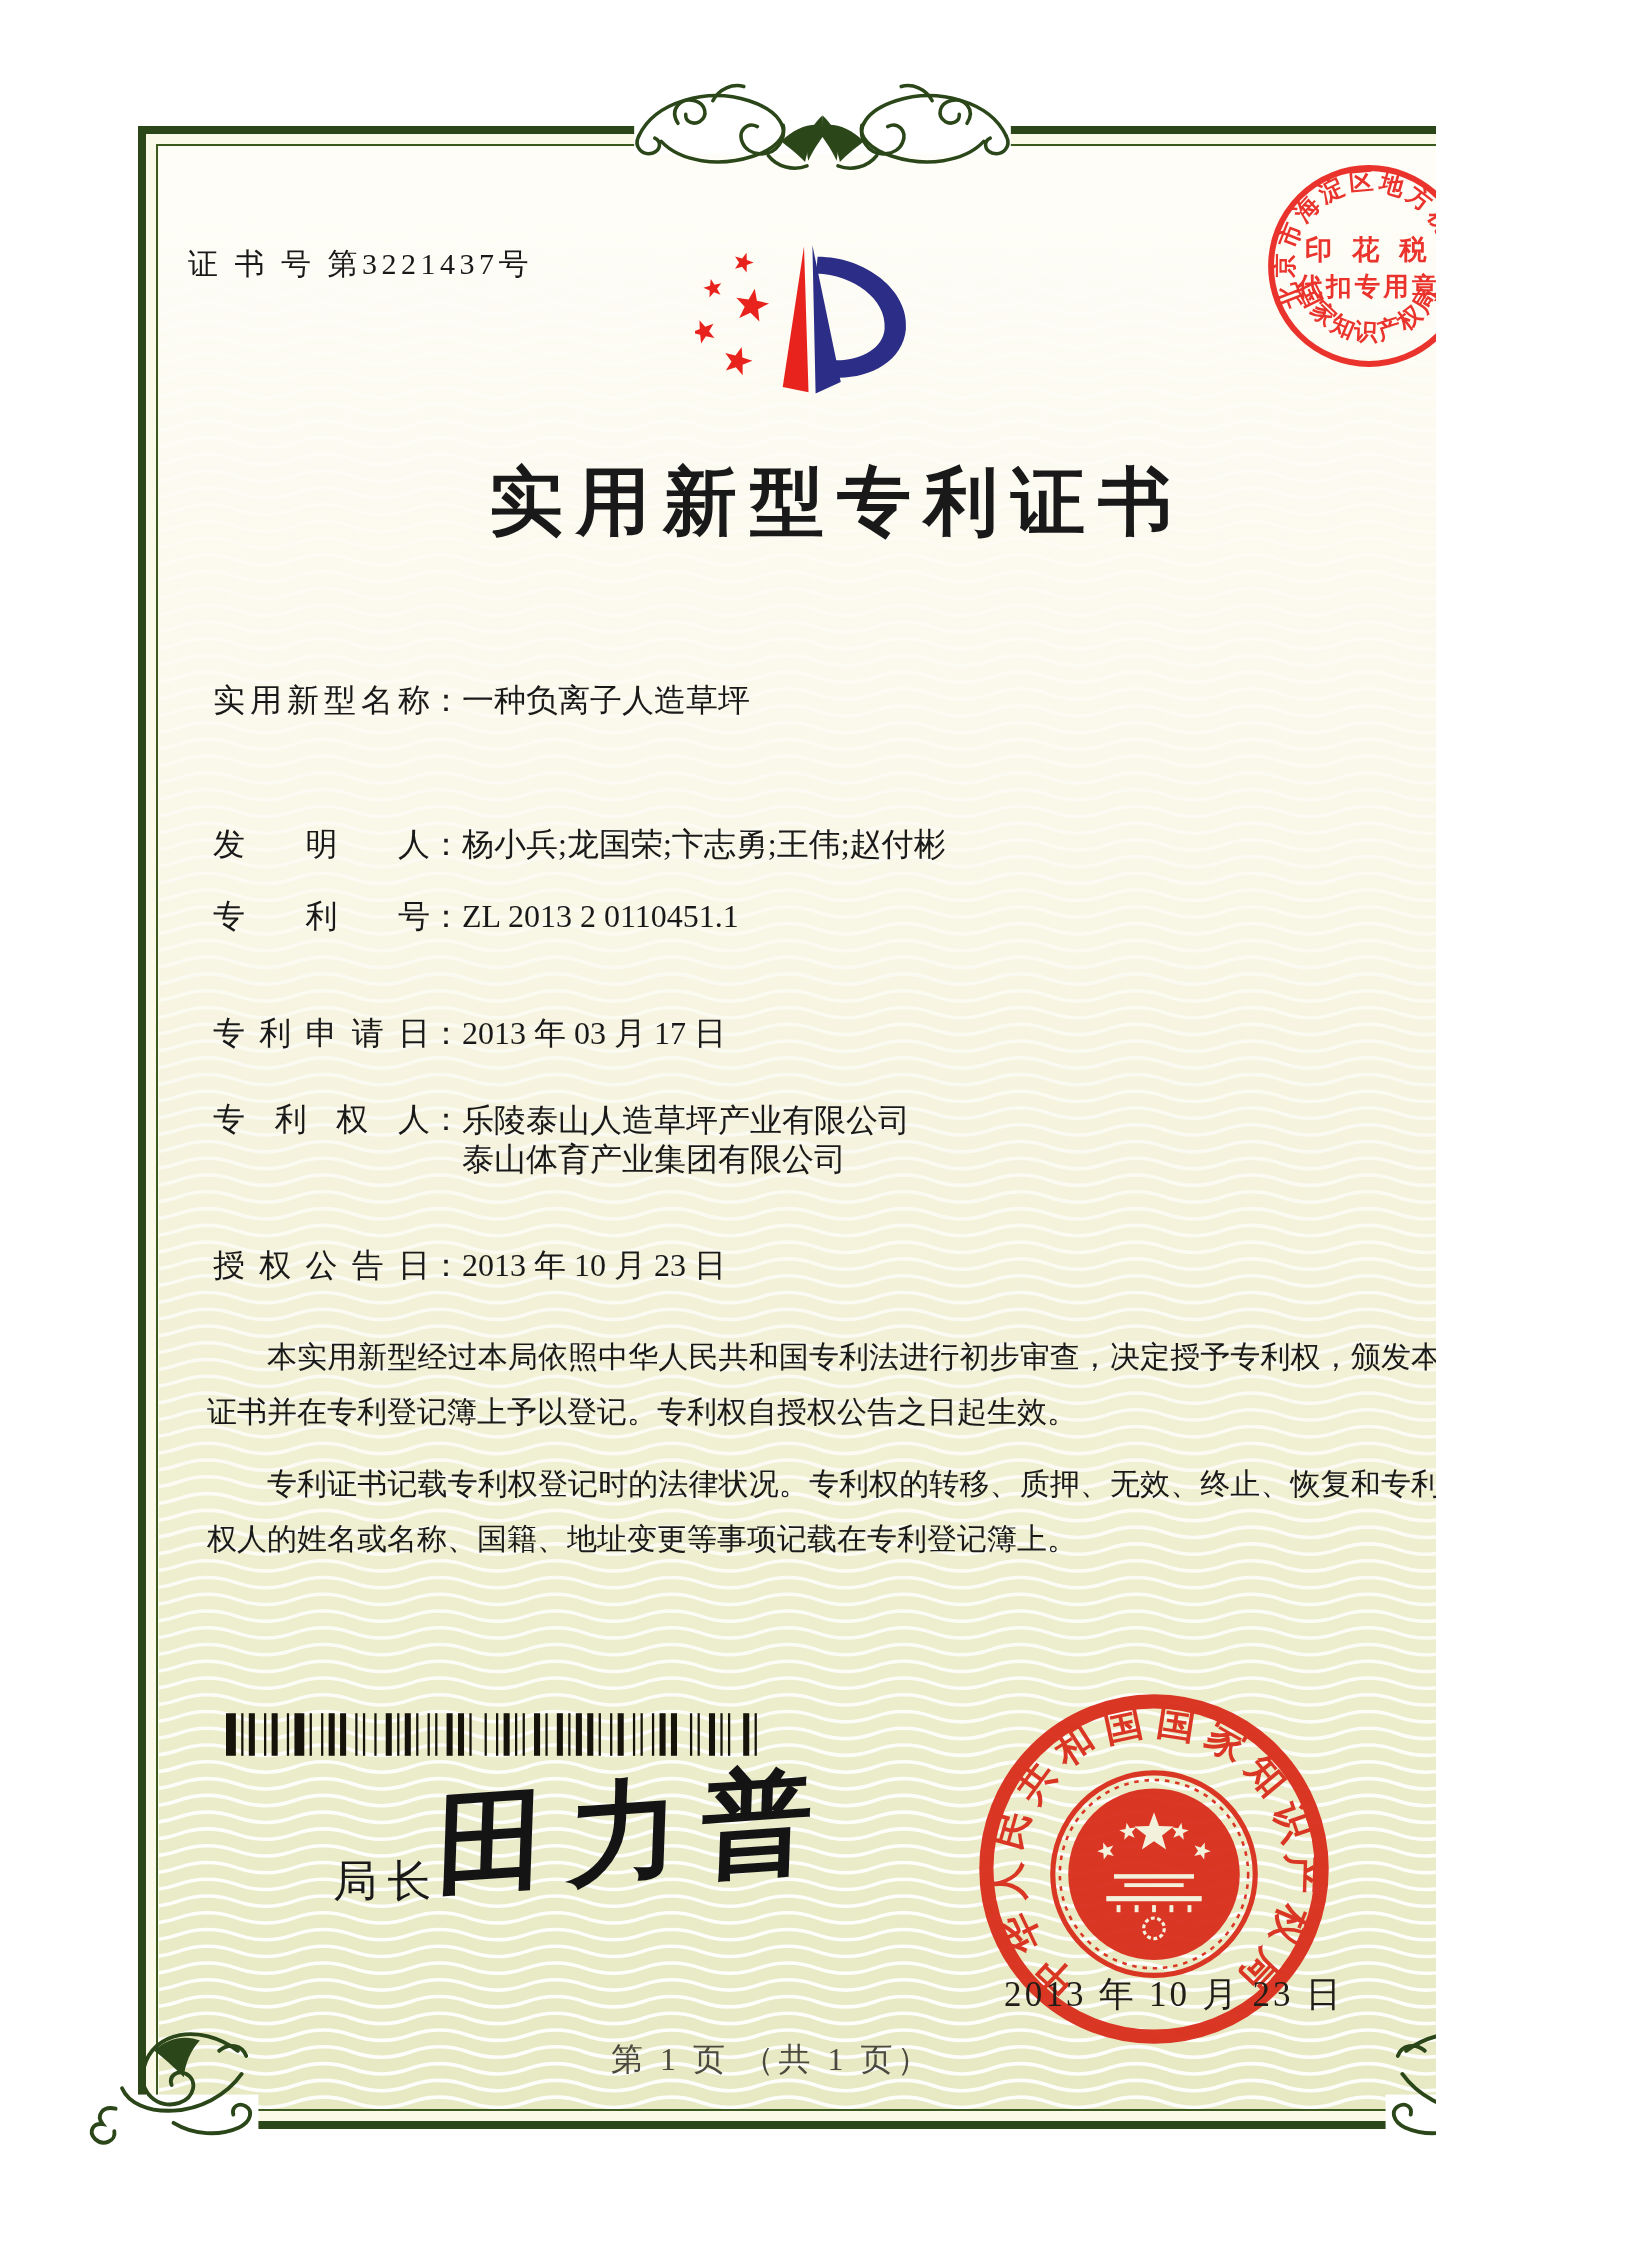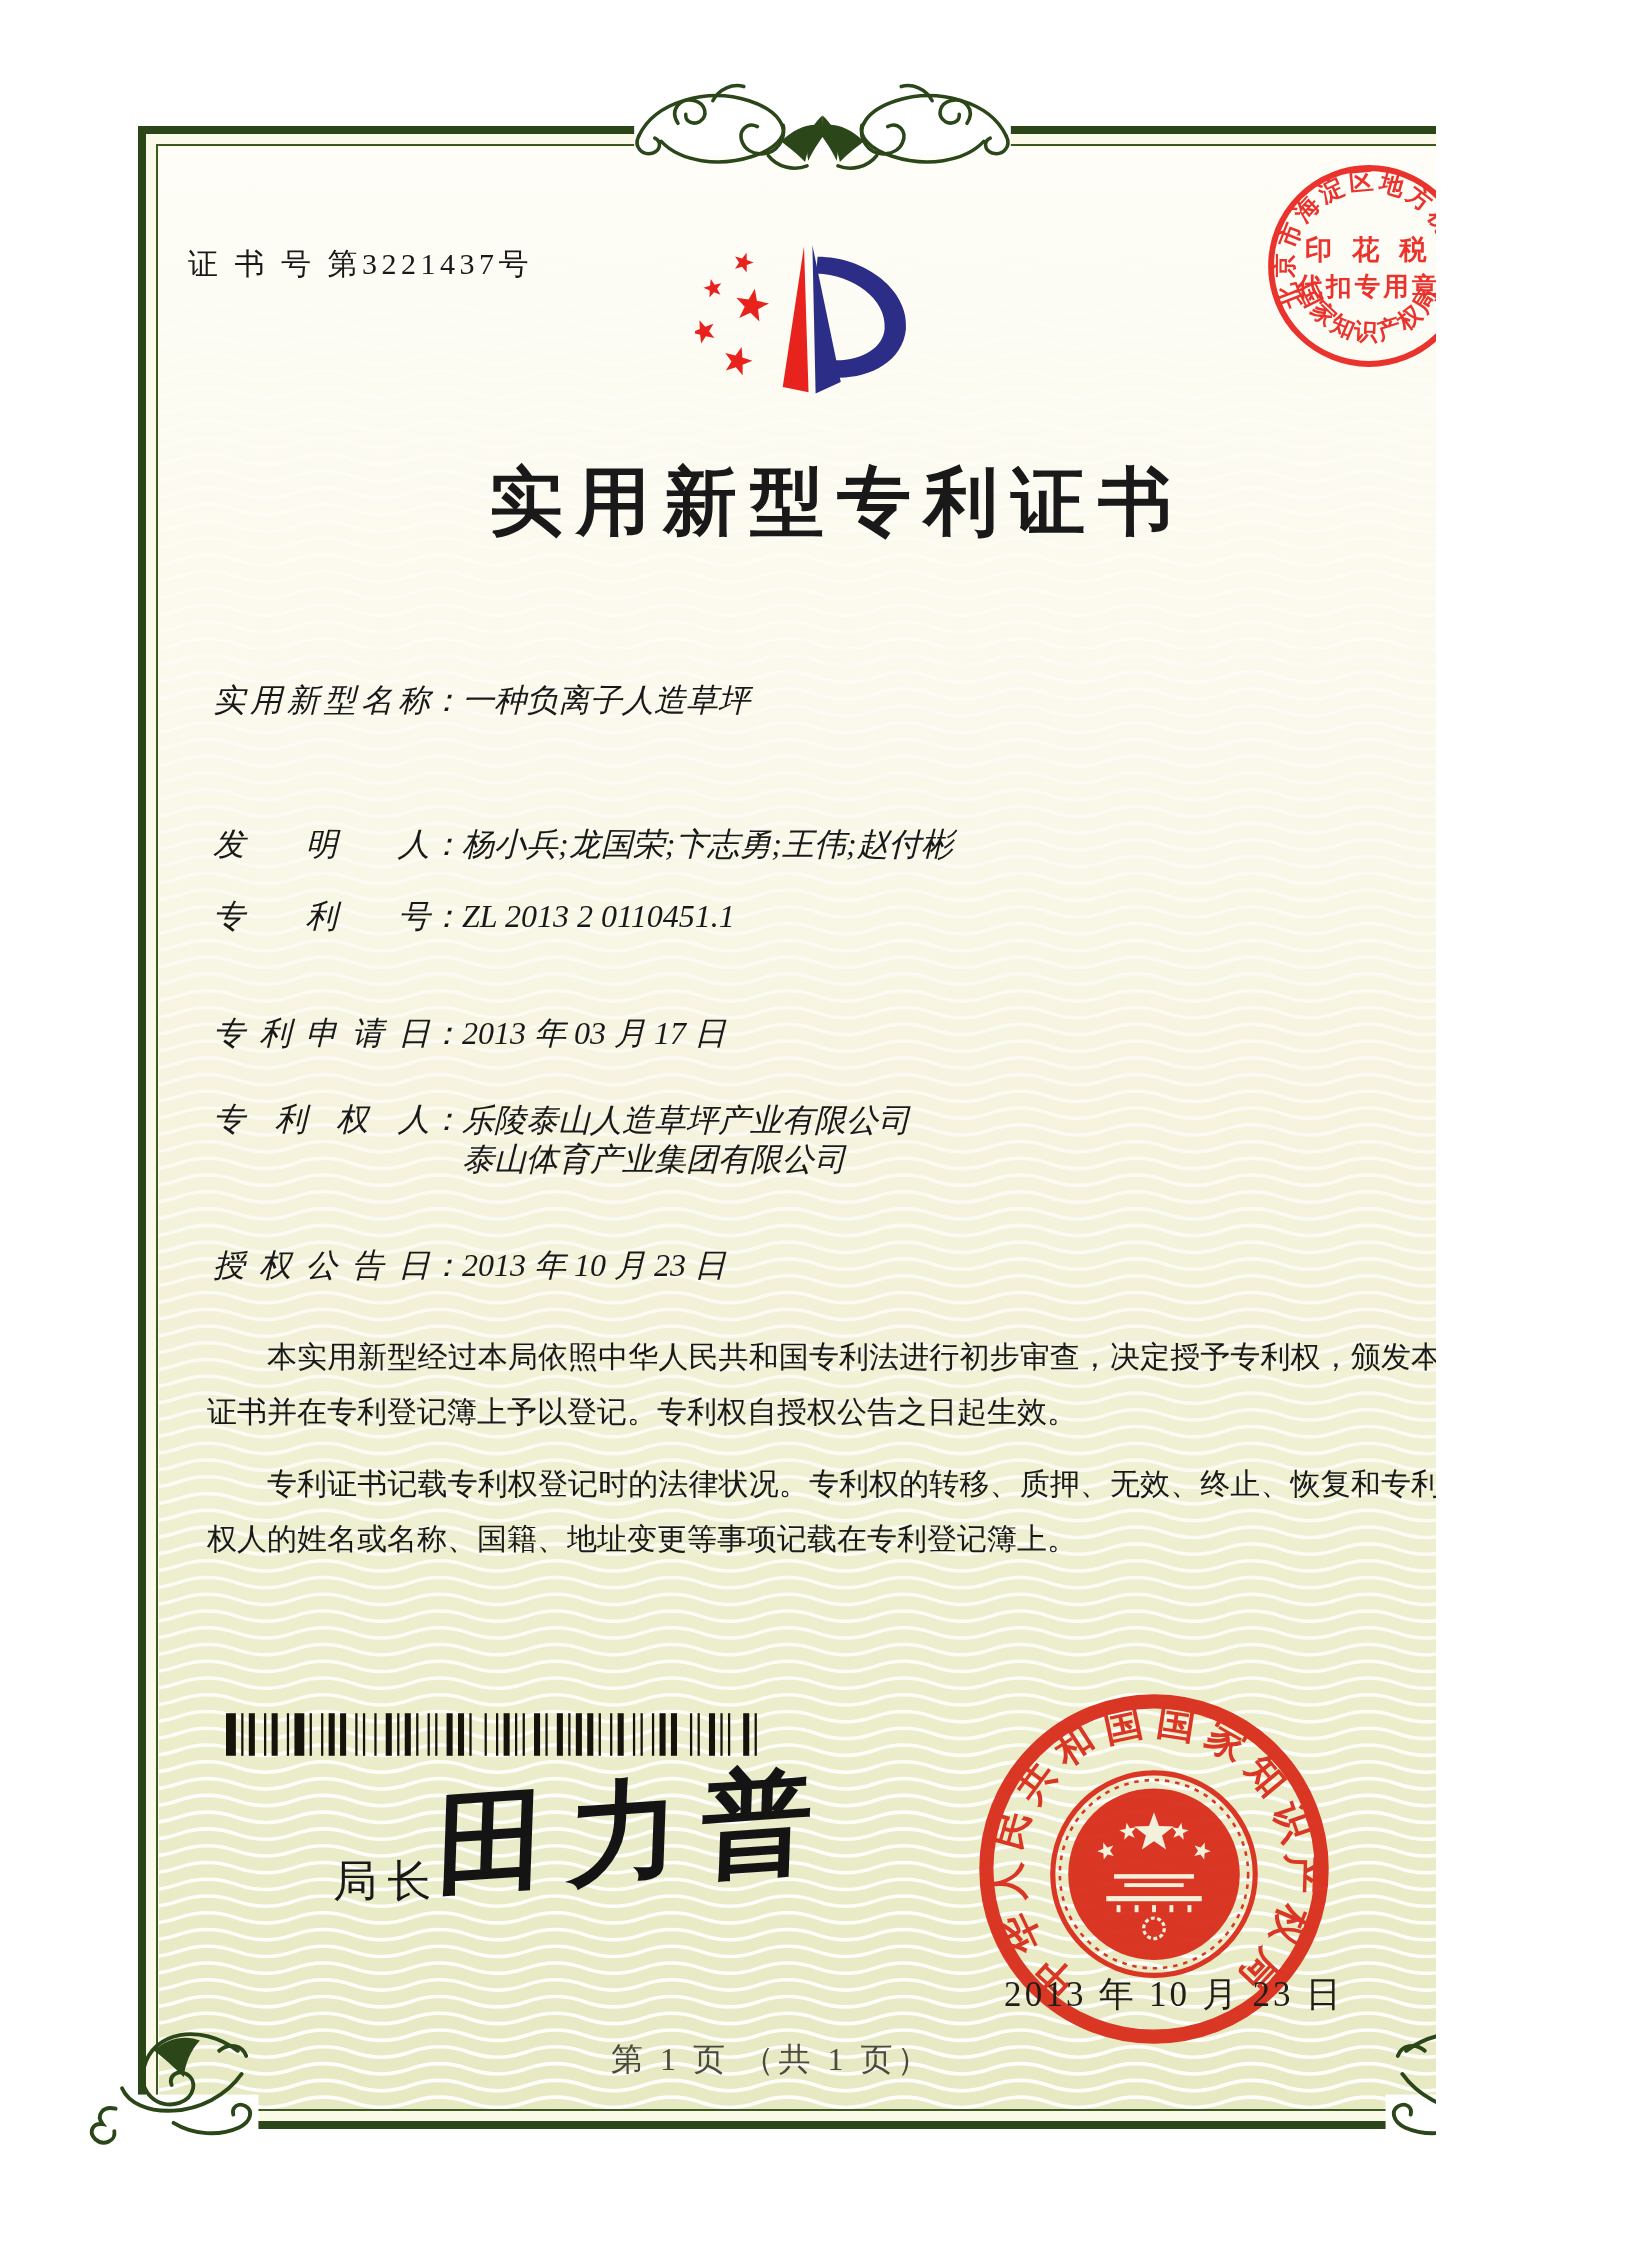--- a/index.html
+++ b/index.html
@@ -20,21 +20,21 @@
   .paper{
     left:159px;top:147px;width:1327px;height:1962px;z-index:2;overflow:hidden;
     background:linear-gradient(180deg,#fefdf7 0%,#fbf9ec 28%,#f5f3dd 52%,#edeecd 76%,#e7e9c3 100%);
   }
   .orn{z-index:4;}
   
   .z{z-index:6;}
   .cert-number{left:188px;top:244px;font-size:30px;letter-spacing:4.5px;}
   .title{left:0;top:453px;width:1645px;text-align:center;font-size:74px;font-weight:bold;
          letter-spacing:13px;padding-left:29px;box-sizing:border-box;}
-  .field-row{left:213px;font-size:32px;line-height:1.18;white-space:nowrap;display:flex;font-style:italic;}
+  .field-row{left:213px;font-size:32px;line-height:1.18;white-space:nowrap;display:flex;}
   .flabel{display:inline-block;width:217px;text-align:justify;text-align-last:justify;}
   .fvalues div{line-height:39px;}
   .paras{left:190px;top:1312px;width:1268px;font-size:30px;line-height:55px;text-align:justify;}
   .paras p{margin:17px;text-indent:2em;}
   .director{left:333px;top:1852px;font-size:44px;letter-spacing:10.3px;}
   .signature{left:436px;top:1758px;font-size:111px;font-weight:bold;letter-spacing:22px;
              transform:rotate(-4deg) skewX(-6deg);color:#141414;}
   .seal-date{left:1004px;top:1971px;font-size:35px;letter-spacing:3.2px;color:#201d18;z-index:8;}
   .footer{left:611px;top:2038px;font-size:32px;letter-spacing:4.5px;color:#4a493f;}
   .barcode{left:226px;top:1713px;z-index:6;}

